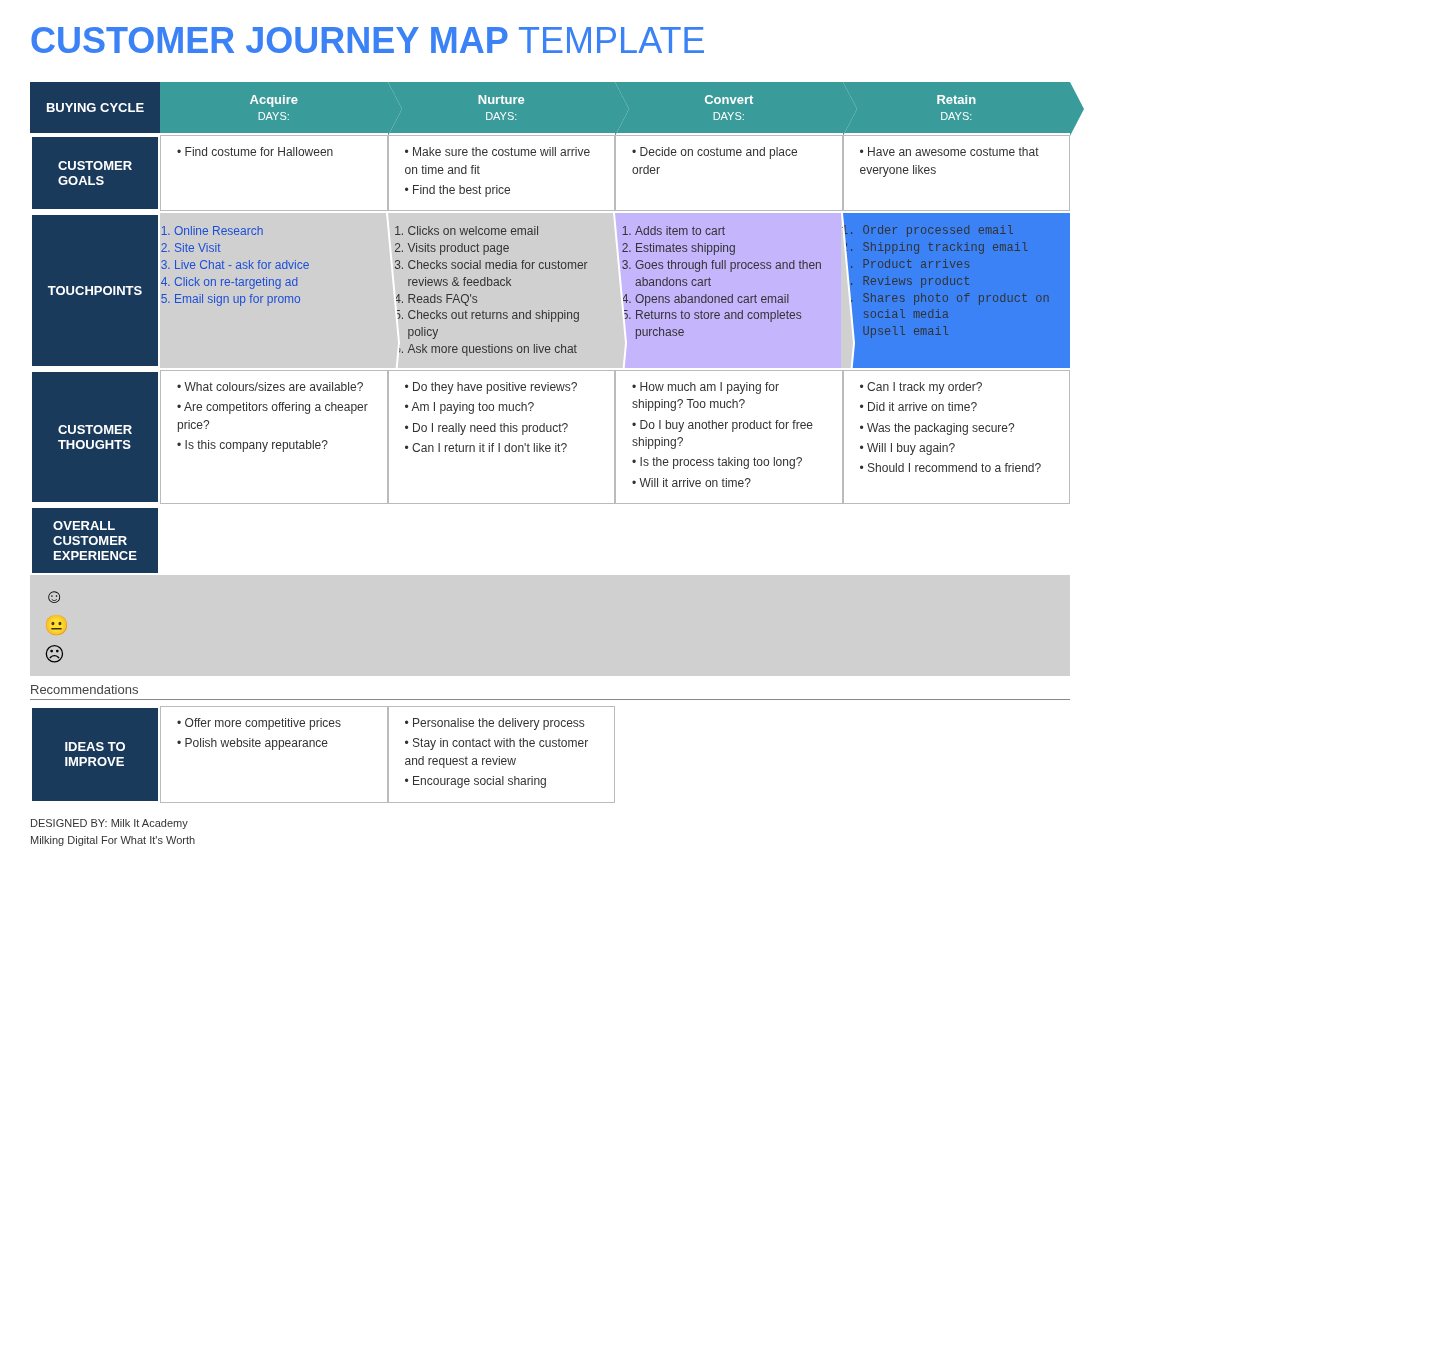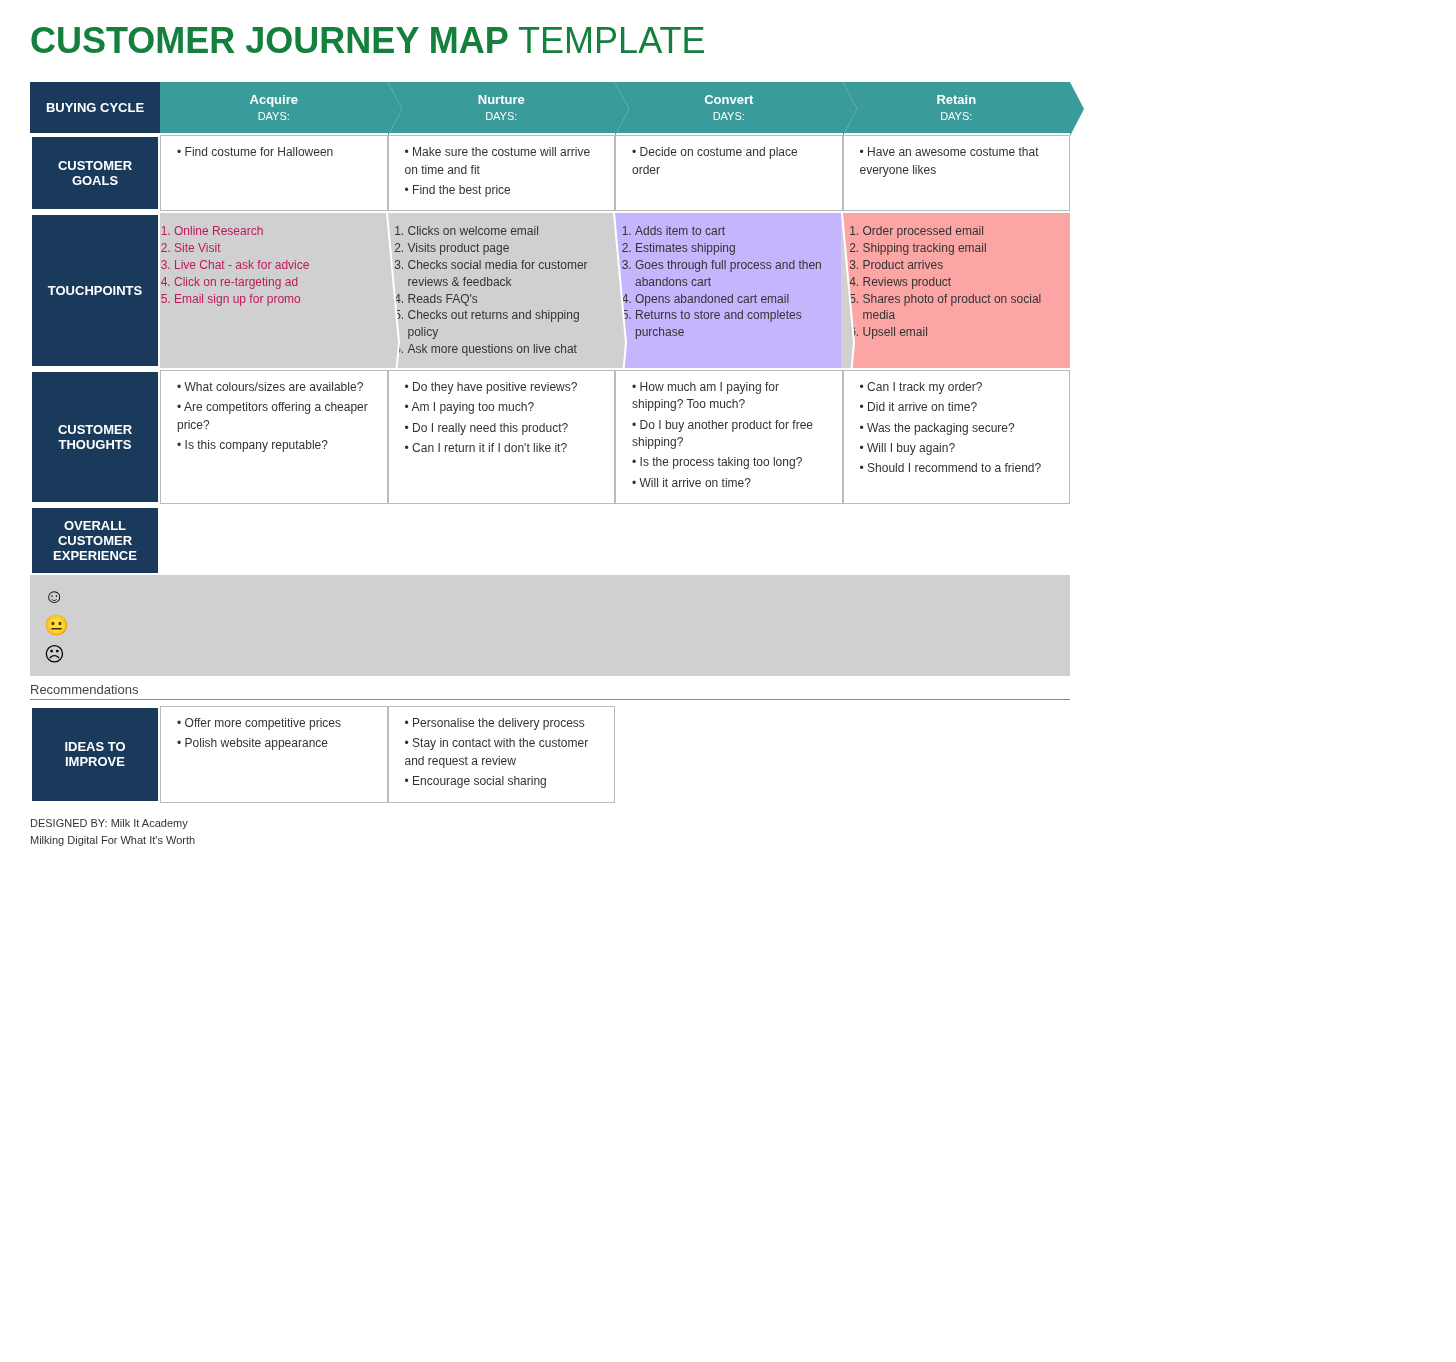--- a/index.html
+++ b/index.html
@@ -6,21 +6,21 @@
     body {
       font-family: Arial, sans-serif;
       background: #fff;
       padding: 20px 30px;
       max-width: 1100px;
     }
 
     .main-title {
       font-size: 36px;
       font-weight: 400;
-      color: #15803d;
+      color: #3b82f6;
       margin-bottom: 20px;
     }
     .main-title strong {
       font-weight: 900;
     }
 
     
     .footer-text {
       font-size: 11px;
       color: #333;
@@ -32,21 +32,20 @@
       display: grid;
       grid-template-columns: 130px 1fr 1fr 1fr 1fr;
       margin-bottom: 2px;
     }
 
     .label-cell {
       background-color: #1a3a5c;
       color: #fff;
       font-weight: 700;
       font-size: 13px;
-      text-align: center;
       vertical-align: middle;
       display: flex;
       align-items: center;
       justify-content: center;
       padding: 10px 8px;
       border: 2px solid #fff;
     }
 
     .content-cell {
       border: 1.5px solid #bbb;
@@ -215,21 +214,21 @@
   </div>
   <div class="content-cell">
     <ul>
         <li>Have an awesome costume that everyone likes</li>
       </ul>
   </div>
 </div>
 
 <div style="display:grid; grid-template-columns: 130px 1fr 1fr 1fr 1fr; margin-bottom:2px; overflow:hidden;">
   <div class="label-cell">TOUCHPOINTS</div>
-  <div style="background:#d0d0d0; padding:10px 8px 10px 14px; font-size:12px; color:#be185d; line-height:1.4; position:relative; margin-right:2px;">
+  <div style="background:#d0d0d0; padding:10px 8px 10px 14px; font-size:12px; color:#1d4ed8; line-height:1.4; position:relative; margin-right:2px;">
     <div style="position:absolute; right:-12px; top:0; bottom:0; width:0; height:0; border-top: 130px solid transparent; border-bottom:130px solid transparent; border-left:12px solid #d0d0d0; z-index:2;"></div>
     <ol>
         <li>Online Research</li>
         <li>Site Visit</li>
         <li>Live Chat - ask for advice</li>
         <li>Click on re-targeting ad</li>
         <li>Email sign up for promo</li>
       </ol>
   </div>
   <div style="background:#d0d0d0; padding:10px 8px 10px 20px; font-size:12px; color:#333; line-height:1.4; position:relative; margin-right:2px;">
@@ -248,21 +247,21 @@
     <div style="position:absolute; left:0; top:0; bottom:0; width:0; height:0; border-top:130px solid transparent; border-bottom:130px solid transparent; border-left:12px solid #fff; z-index:1;"></div>
     <div style="position:absolute; right:-12px; top:0; bottom:0; width:0; height:0; border-top:130px solid transparent; border-bottom:130px solid transparent; border-left:12px solid #d0d0d0; z-index:2;"></div>
     <ol>
         <li>Adds item to cart</li>
         <li>Estimates shipping</li>
         <li>Goes through full process and then abandons cart</li>
         <li>Opens abandoned cart email</li>
         <li>Returns to store and completes purchase</li>
       </ol>
   </div>
-  <div style="background:#fca5a5; padding:10px 8px 10px 20px; font-size:12px; color:#333; line-height:1.4; position:relative;">
+  <div style="background:#3b82f6; padding:10px 8px 10px 20px; font-size:12px; color:#333; line-height:1.4; position:relative;font-family:Liberation Mono, monospace;">
     <div style="position:absolute; left:0; top:0; bottom:0; width:0; height:0; border-top:130px solid transparent; border-bottom:130px solid transparent; border-left:12px solid #fff; z-index:1;"></div>
     <ol>
         <li>Order processed email</li>
         <li>Shipping tracking email</li>
         <li>Product arrives</li>
         <li>Reviews product</li>
         <li>Shares photo of product on social media</li>
         <li>Upsell email</li>
       </ol>
   </div>

